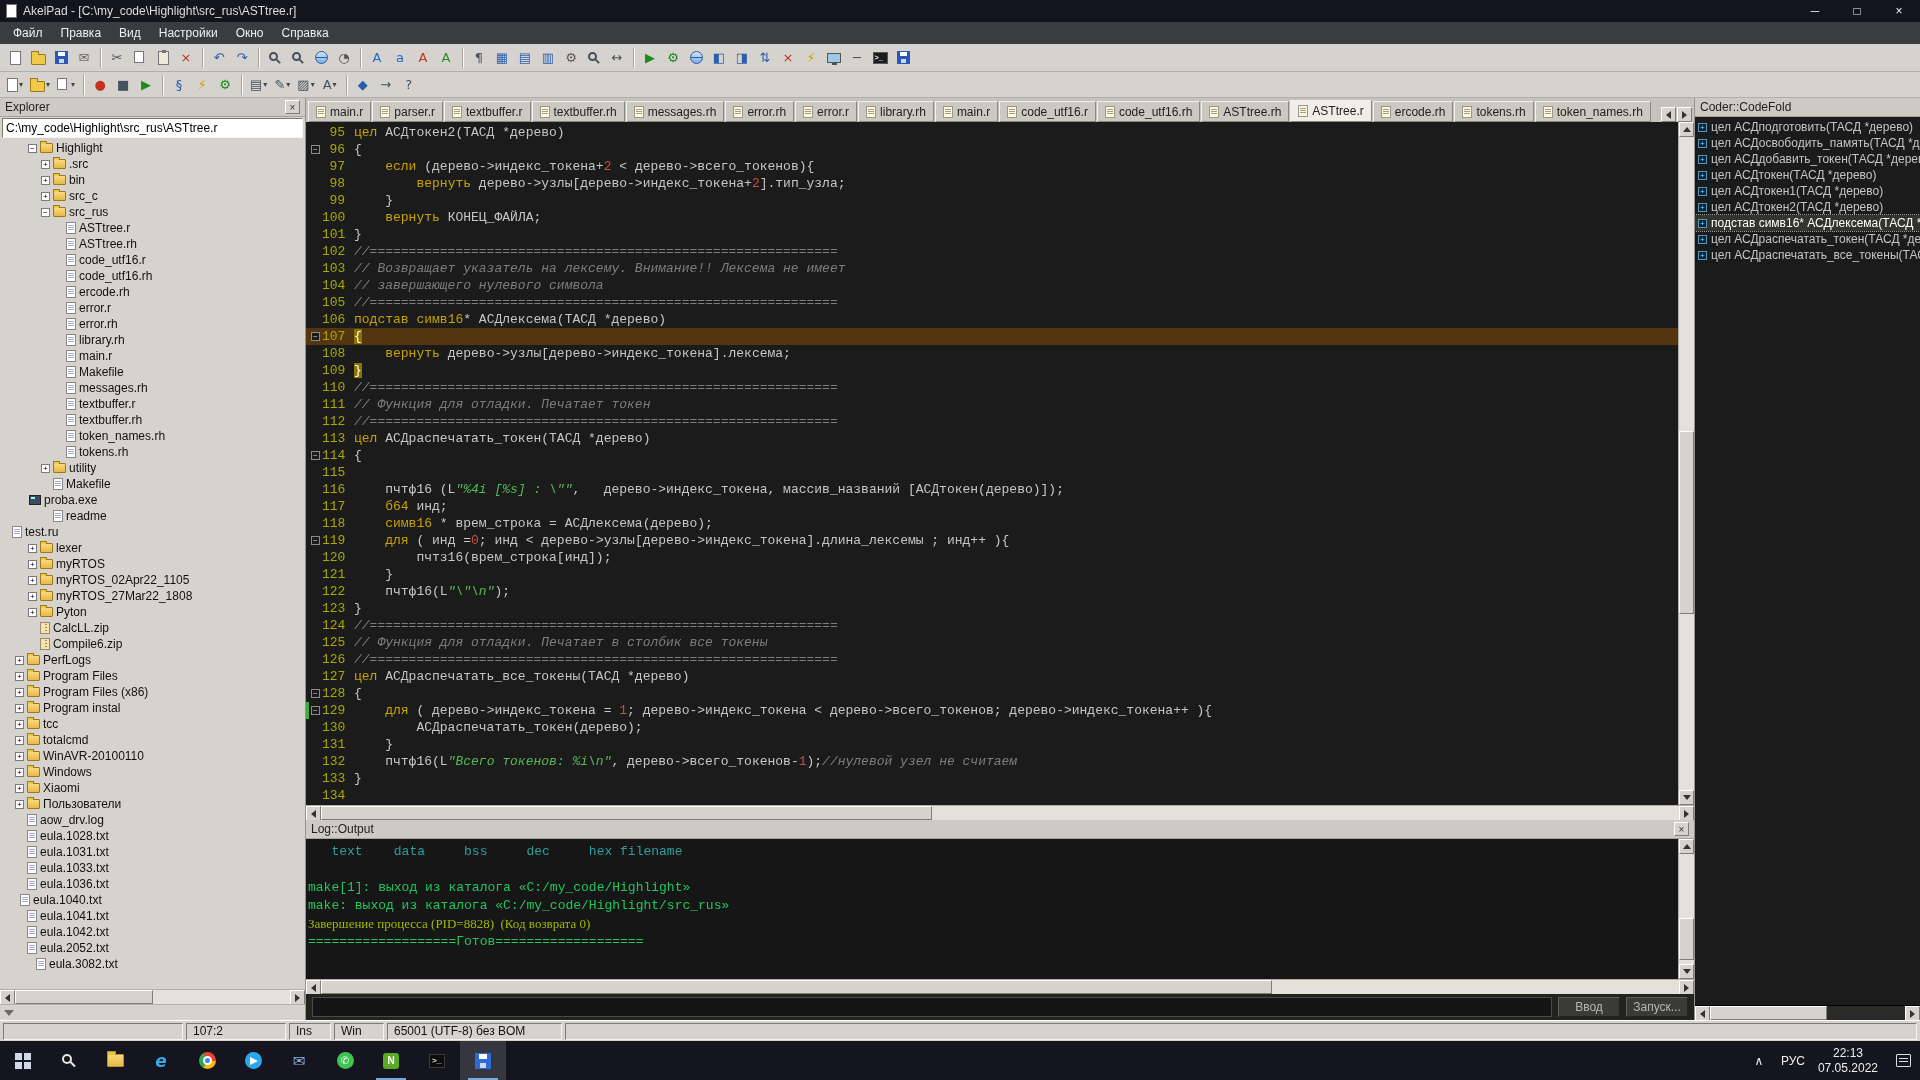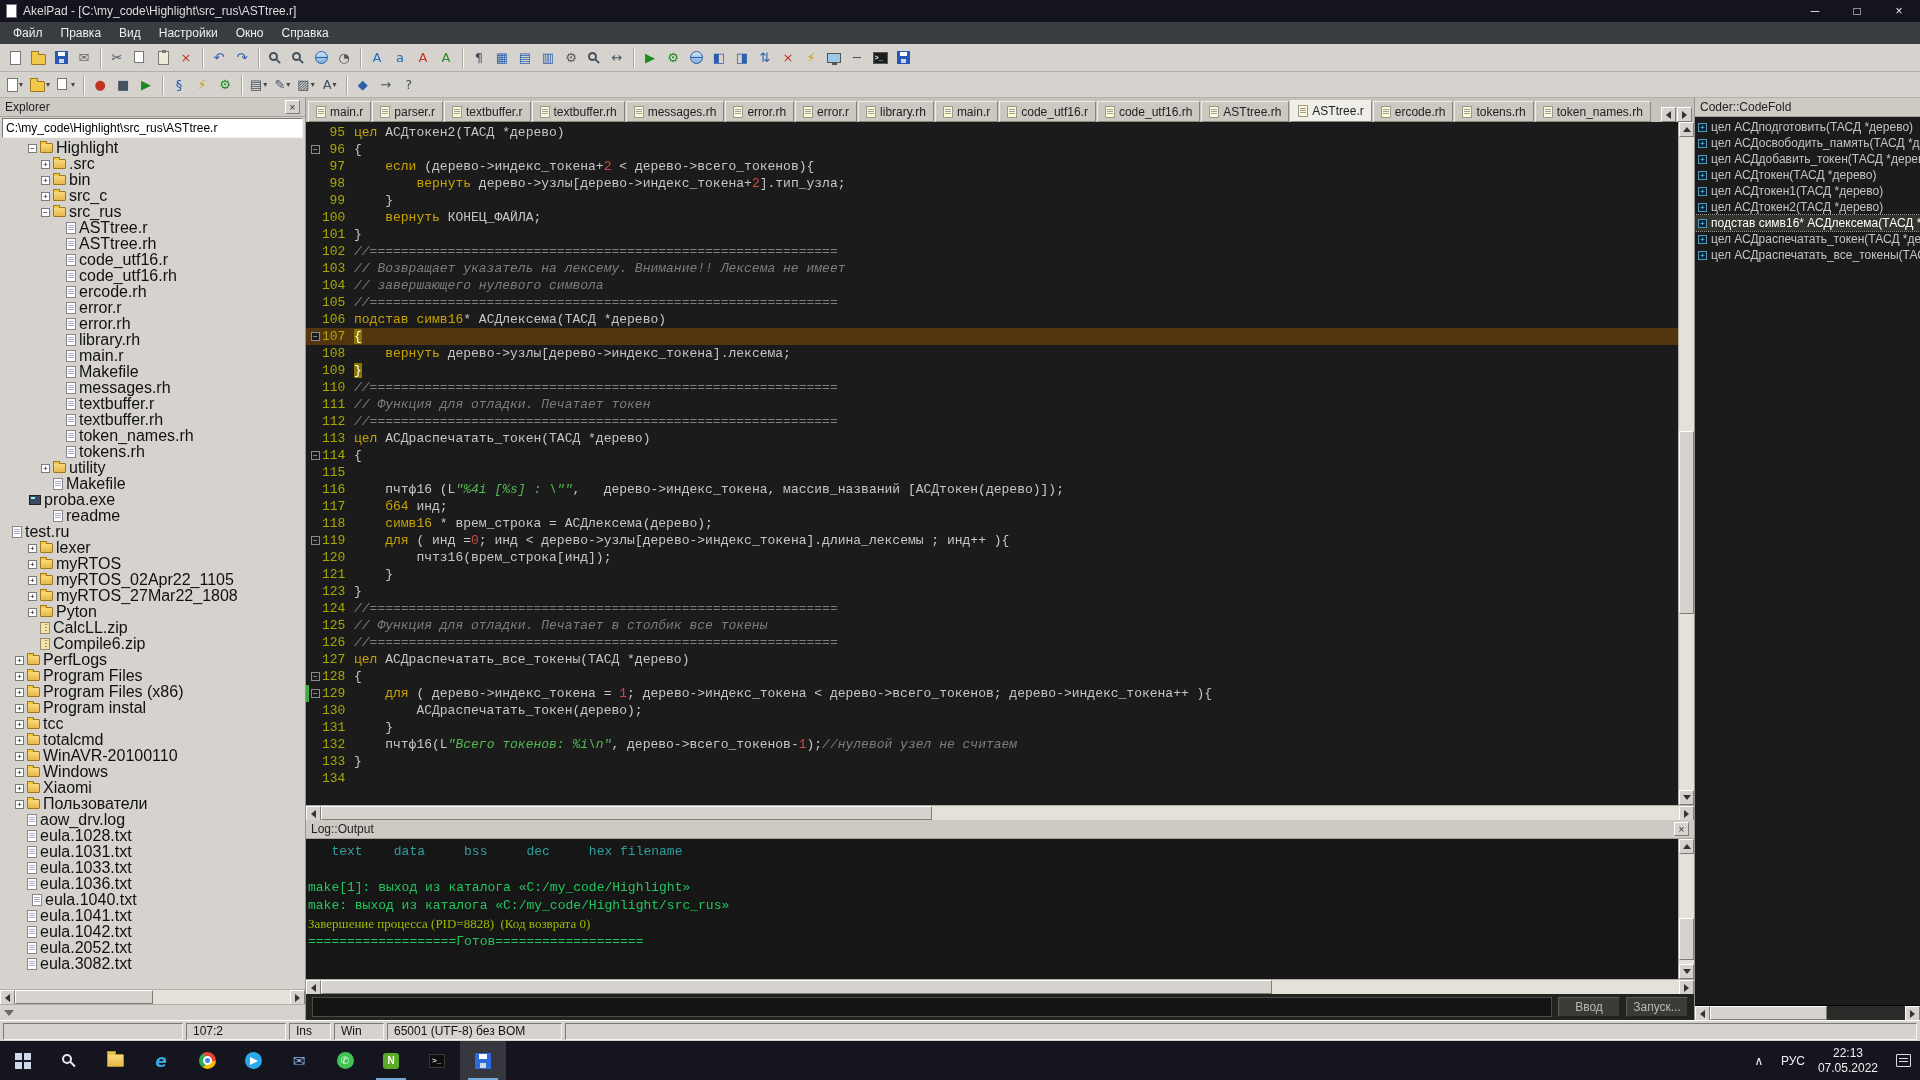--- a/index.html
+++ b/index.html
@@ -63,21 +63,21 @@
   .ti.folder { width:13px; height:10px; background:linear-gradient(#f8da7a,#e8b84a); border:1px solid #a07818; border-radius:1px; }
   .ti.folder::before { content:""; position:absolute; top:-3px; left:-1px; width:5px; height:2px; background:#f0c84a; border:1px solid #a07818; border-bottom:none; }
   .ti.file { width:10px; height:12px; background:#fff; border:1px solid #888; }
   .ti.file::before { content:""; position:absolute; top:2px; left:1px; right:1px; height:1px; background:#aac; box-shadow:0 2px 0 #aac, 0 4px 0 #aac; }
   .ti.exe { width:12px; height:10px; background:#3a4a66; border:1px solid #222; }
   .ti.exe::before { content:""; position:absolute; top:1px; left:1px; width:4px; height:2px; background:#9fd; }
   .ti.zip { width:10px; height:12px; background:#f4e6a2; border:1px solid #987; }
   .ti.zip::before { content:""; position:absolute; top:1px; left:4px; width:2px; height:9px; background:repeating-linear-gradient(#987 0 1px, transparent 1px 3px); }
   .ti.tabdoc { width:10px; height:12px; background:#fdf8d8; border:1px solid #998; }
   .ti.tabdoc::before { content:""; position:absolute; top:2px; left:1px; right:1px; height:1px; background:#a99; box-shadow:0 2px 0 #a99, 0 4px 0 #a99; }
-  .tlabel { font-size:16px; }
+  .tlabel { font-size:12px; }
   .filterrow { height:16px; flex:none; display:flex; align-items:center; padding:0 4px; border-top:1px solid #b2afa8; }
   .funnel { width:0; height:0; border-left:5px solid transparent; border-right:5px solid transparent; border-top:6px solid #6a6a66; }
 
   
   .hsb { height:15px; flex:none; display:flex; background:#e4e1da; border-top:1px solid #b2afa8; }
   .vsb { width:16px; flex:none; display:flex; flex-direction:column; background:#e4e1da; border-left:1px solid #b2afa8; }
   .sbtn { width:15px; height:15px; flex:none; background:#d6d3ce; border:1px solid; border-color:#fff #807d76 #807d76 #fff; display:flex; align-items:center; justify-content:center; }
   .htrack { flex:1; position:relative; }
   .vtrack { flex:1; position:relative; }
   .hthumb { position:absolute; top:0; bottom:0; background:#d6d3ce; border:1px solid; border-color:#fff #807d76 #807d76 #fff; }
@@ -610,41 +610,41 @@
           <div class="trow" style="padding-left: 15px;">
             <span class="exp hid"></span>
             <span class="ti file"></span>
             <span class="tlabel">eula.1033.txt</span>
           </div>
           <div class="trow" style="padding-left: 15px;">
             <span class="exp hid"></span>
             <span class="ti file"></span>
             <span class="tlabel">eula.1036.txt</span>
           </div>
-          <div class="trow" style="padding-left: 20px;">
+          <div class="trow" style="padding-left: 8px;">
             <span class="exp hid"></span>
             <span class="ti file"></span>
             <span class="tlabel">eula.1040.txt</span>
           </div>
           <div class="trow" style="padding-left: 15px;">
             <span class="exp hid"></span>
             <span class="ti file"></span>
             <span class="tlabel">eula.1041.txt</span>
           </div>
           <div class="trow" style="padding-left: 15px;">
             <span class="exp hid"></span>
             <span class="ti file"></span>
             <span class="tlabel">eula.1042.txt</span>
           </div>
           <div class="trow" style="padding-left: 15px;">
             <span class="exp hid"></span>
             <span class="ti file"></span>
             <span class="tlabel">eula.2052.txt</span>
           </div>
-          <div class="trow" style="padding-left: 15px;">
+          <div class="trow" style="padding-left: 24px;">
             <span class="exp hid"></span>
             <span class="ti file"></span>
             <span class="tlabel">eula.3082.txt</span>
           </div>
         </div>
       <div class="hsb">
         <span class="sbtn">
             <span class="tri-l"></span>
           </span>
         <span class="htrack">
@@ -759,20 +759,21 @@
             <div class="cl"><span class="modm"></span><span class="foldm"></span><span class="ln">112</span><span class="codeline"><span class="tk-c">//============================================================</span></span></div>
             <div class="cl"><span class="modm"></span><span class="foldm"></span><span class="ln">113</span><span class="codeline"><span class="tk-kw">цел</span><span class="tk-t"> АСДраспечатать_токен(ТАСД *дерево)</span></span></div>
             <div class="cl"><span class="modm"></span><span class="foldm"><span class="fbox">−</span></span><span class="ln">114</span><span class="codeline"><span class="tk-t">{</span></span></div>
             <div class="cl"><span class="modm"></span><span class="foldm"></span><span class="ln">115</span><span class="codeline"></span></div>
             <div class="cl"><span class="modm"></span><span class="foldm"></span><span class="ln">116</span><span class="codeline"><span class="tk-t">    пчтф16 (L</span><span class="tk-str">"%4i [%s] : \""</span><span class="tk-t">,   дерево-&gt;индекс_токена, массив_названий [АСДтокен(дерево)]);</span></span></div>
             <div class="cl"><span class="modm"></span><span class="foldm"></span><span class="ln">117</span><span class="codeline"><span class="tk-t">    </span><span class="tk-kw">б64</span><span class="tk-t"> инд;</span></span></div>
             <div class="cl"><span class="modm"></span><span class="foldm"></span><span class="ln">118</span><span class="codeline"><span class="tk-t">    </span><span class="tk-kw">симв16</span><span class="tk-t"> * врем_строка = АСДлексема(дерево);</span></span></div>
             <div class="cl"><span class="modm"></span><span class="foldm"><span class="fbox">−</span></span><span class="ln">119</span><span class="codeline"><span class="tk-t">    </span><span class="tk-kw">для</span><span class="tk-t"> ( инд =</span><span class="tk-num">0</span><span class="tk-t">; инд &lt; дерево-&gt;узлы[дерево-&gt;индекс_токена].длина_лексемы ; инд++ ){</span></span></div>
             <div class="cl"><span class="modm"></span><span class="foldm"></span><span class="ln">120</span><span class="codeline"><span class="tk-t">        пчтз16(врем_строка[инд]);</span></span></div>
             <div class="cl"><span class="modm"></span><span class="foldm"></span><span class="ln">121</span><span class="codeline"><span class="tk-t">    }</span></span></div>
+            <div class="cl"><span class="modm"></span><span class="foldm"></span><span class="ln">122</span><span class="codeline"><span class="tk-t">    пчтф16(L</span><span class="tk-str">"\"\n"</span><span class="tk-t">);</span></span></div>
             <div class="cl"><span class="modm"></span><span class="foldm"></span><span class="ln">123</span><span class="codeline"><span class="tk-t">}</span></span></div>
             <div class="cl"><span class="modm"></span><span class="foldm"></span><span class="ln">124</span><span class="codeline"><span class="tk-c">//============================================================</span></span></div>
             <div class="cl"><span class="modm"></span><span class="foldm"></span><span class="ln">125</span><span class="codeline"><span class="tk-c">// Функция для отладки. Печатает в столбик все токены</span></span></div>
             <div class="cl"><span class="modm"></span><span class="foldm"></span><span class="ln">126</span><span class="codeline"><span class="tk-c">//============================================================</span></span></div>
             <div class="cl"><span class="modm"></span><span class="foldm"></span><span class="ln">127</span><span class="codeline"><span class="tk-kw">цел</span><span class="tk-t"> АСДраспечатать_все_токены(ТАСД *дерево)</span></span></div>
             <div class="cl"><span class="modm"></span><span class="foldm"><span class="fbox">−</span></span><span class="ln">128</span><span class="codeline"><span class="tk-t">{</span></span></div>
             <div class="cl"><span class="modm on"></span><span class="foldm"><span class="fbox">−</span></span><span class="ln">129</span><span class="codeline"><span class="tk-t">    </span><span class="tk-kw">для</span><span class="tk-t"> ( дерево-&gt;индекс_токена = </span><span class="tk-num">1</span><span class="tk-t">; дерево-&gt;индекс_токена &lt; дерево-&gt;всего_токенов; дерево-&gt;индекс_токена++ ){</span></span></div>
             <div class="cl"><span class="modm"></span><span class="foldm"></span><span class="ln">130</span><span class="codeline"><span class="tk-t">        АСДраспечатать_токен(дерево);</span></span></div>
             <div class="cl"><span class="modm"></span><span class="foldm"></span><span class="ln">131</span><span class="codeline"><span class="tk-t">    }</span></span></div>
             <div class="cl"><span class="modm"></span><span class="foldm"></span><span class="ln">132</span><span class="codeline"><span class="tk-t">    пчтф16(L</span><span class="tk-str">"Всего токенов: %i\n"</span><span class="tk-t">, дерево-&gt;всего_токенов-</span><span class="tk-num">1</span><span class="tk-t">);</span><span class="tk-c">//нулевой узел не считаем</span></span></div>

